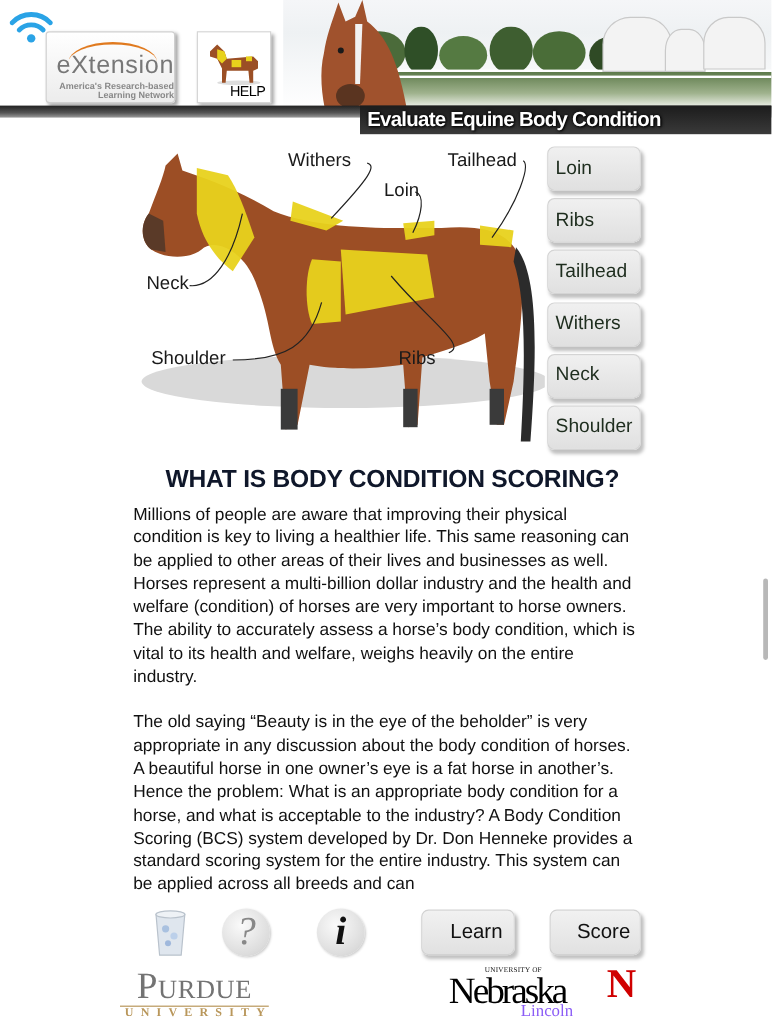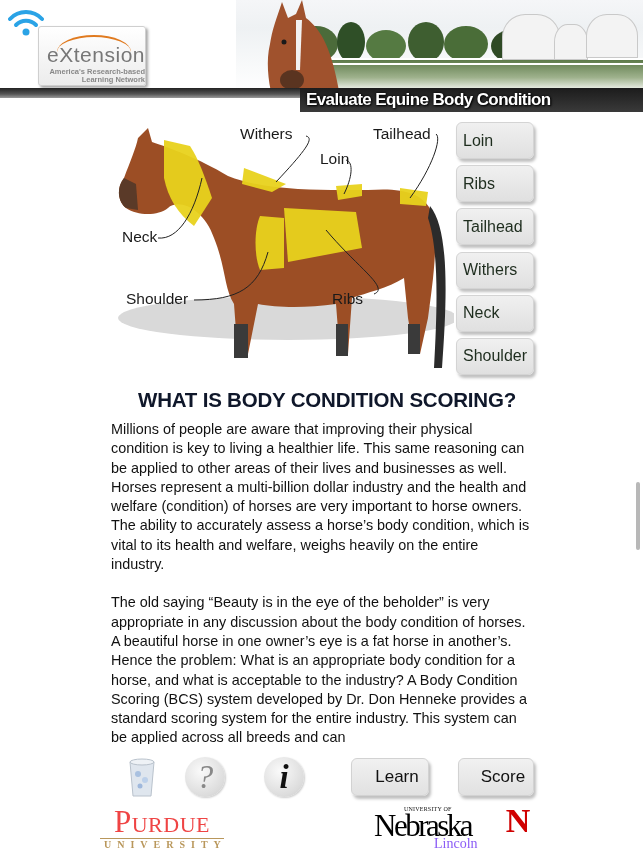--- a/index.html
+++ b/index.html
@@ -46,21 +46,21 @@
   .trash { left: 128px; width: 28px; height: 40px; }
   .circle-btn { width: 40px; height: 40px; border-radius: 50%; background: radial-gradient(circle at 40% 35%, #fafafa, #dcdcdc 70%, #c6c6c6); box-shadow: 1px 1px 2px rgba(0,0,0,0.2); text-align: center; font-family: "Liberation Serif", serif; }
   .q-btn { left: 185px; top: 757px; font-size: 33px; line-height: 40px; color: #888; font-style: italic; }
   .i-btn { left: 264px; top: 757px; font-size: 33px; line-height: 40px; color: #111; font-style: italic; font-weight: bold; }
   .action-btn { position: absolute; top: 758px; height: 38px; background: linear-gradient(#f1f1f1, #e1e1e1); border: 1px solid #d2d2d2; border-radius: 6px; box-shadow: 2px 3px 3px rgba(0,0,0,0.25); font-family: "Liberation Sans", sans-serif; font-size: 17px; color: #111; cursor: pointer; padding-left: 14px; }
   .learn-btn { left: 351px; width: 78px; }
   .score-btn { left: 458px; width: 76px; }
 
   
   .purdue { position: absolute; left: 100px; top: 806px; width: 124px; text-align: center; }
-  .purdue .p1 { font-family: "Liberation Serif", serif; font-size: 31px; line-height: 31px; letter-spacing: 0.5px; color: #ef4444; font-variant: small-caps; }
+  .purdue .p1 { font-family: "Liberation Serif", serif; font-size: 31px; line-height: 31px; letter-spacing: 0.5px; color: #737373; font-variant: small-caps; }
   .purdue .p2 { border-top: 1.5px solid #b9975b; margin-top: 1px; font-family: "Liberation Serif", serif; font-size: 10px; font-weight: bold; letter-spacing: 6px; color: #b9975b; padding-left: 4px; }
   .unl { position: absolute; left: 374px; top: 806px; width: 110px; height: 46px; }
   .unl .small { position: absolute; left: 30px; top: 0; font-size: 6px; font-family: "Liberation Serif", serif; color: #111; letter-spacing: 0.2px; }
   .unl .big { position: absolute; left: 0; top: 2px; font-family: "Liberation Serif", serif; font-size: 31px; letter-spacing: -2.5px; color: #000; }
   .unl .city { position: absolute; left: 60px; top: 30px; font-family: "Liberation Serif", serif; font-size: 14px; color: #8b5cf6; }
   .ianr { position: absolute; left: 498px; top: 804px; width: 40px; height: 46px; text-align: center; }
   .ianr .n { font-family: "Liberation Serif", serif; font-weight: bold; font-size: 34px; line-height: 34px; color: #d00000; }
   .ianr .t { font-family: "Liberation Serif", serif; font-weight: bold; font-size: 11px; color: #111; letter-spacing: -0.5px; margin-top: 28px; }
 </style>
 </head>
@@ -99,20 +99,30 @@
 
   <div class="ext-logo">
     <div class="arc"></div>
     <div class="brand">eXtension</div>
     <div class="tag">
       <span>America's Research-based</span><br>
       <span>Learning Network</span>
     </div>
   </div>
 
+  <div class="help-btn">
+    <svg class="mini-horse" viewBox="0 0 48 36">
+      <ellipse cx="28" cy="34" rx="18" ry="2" fill="#ddd"></ellipse>
+      <path d="M4 8 L10 2 L16 8 L18 14 L40 12 L44 16 L44 22 L40 24 L40 34 L37 34 L36 24 L18 24 L17 34 L14 34 L14 22 L10 14 L4 12 Z" fill="#9b4f25"></path>
+      <path d="M10 6 L16 8 L18 14 L14 18 L10 14 Z" fill="#e8d21c"></path>
+      <rect x="22" y="15" width="8" height="6" fill="#e8d21c"></rect>
+      <rect x="34" y="12" width="5" height="4" fill="#e8d21c"></rect>
+    </svg>
+    <div class="label">HELP</div>
+  </div>
 
   <div class="title-bar"></div>
   <div class="title-bar-right"></div>
   <div class="title-text">Evaluate Equine Body Condition</div>
 </div>
 
 <div class="diagram">
   <svg viewBox="0 0 346 262">
     <ellipse cx="180" cy="200" rx="170" ry="22" fill="#d9d9d9"></ellipse>
 

